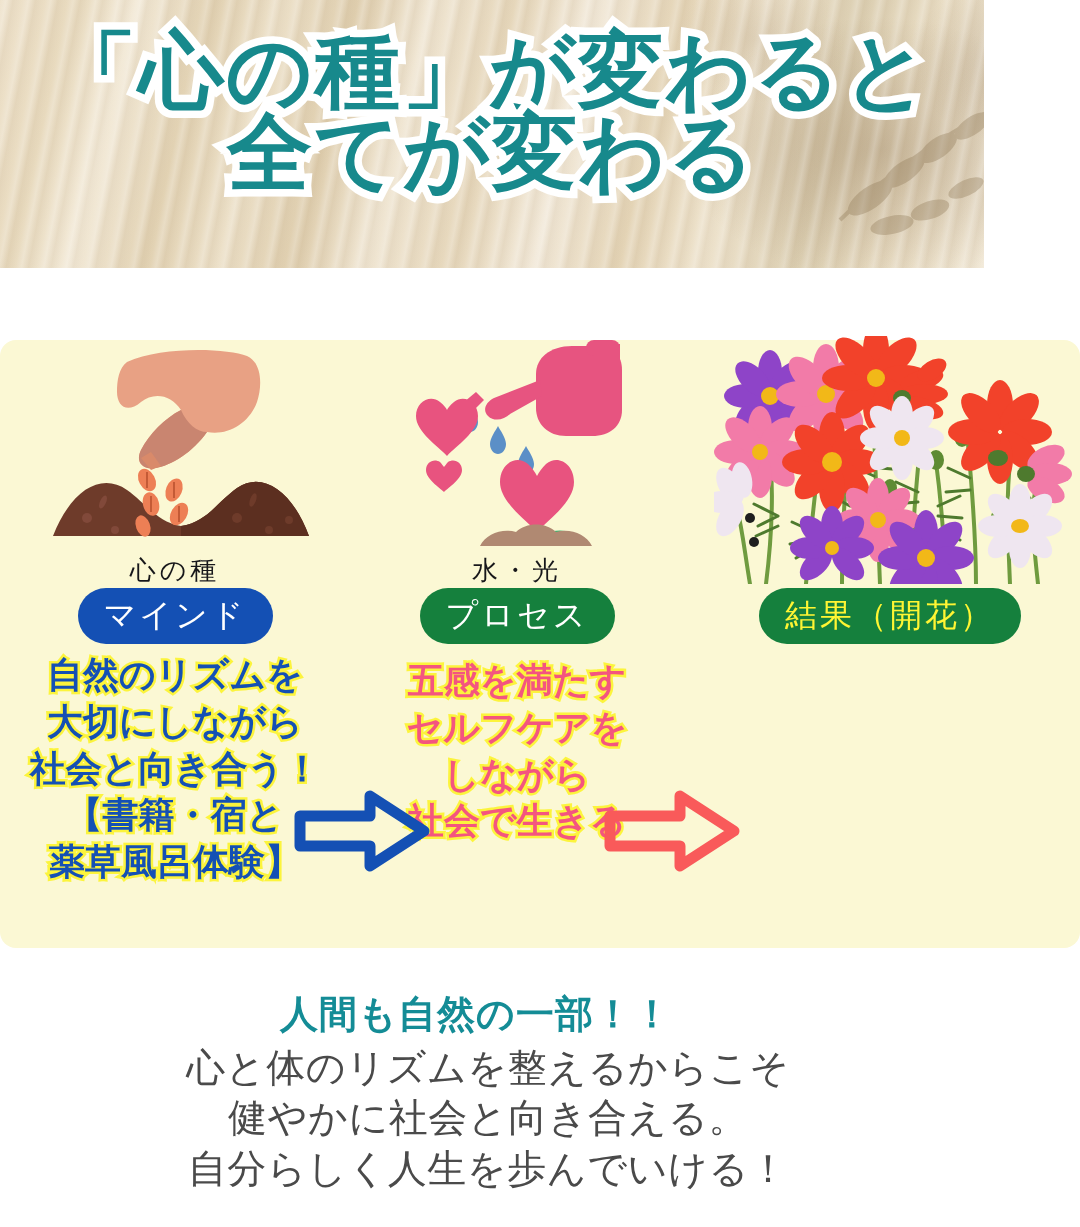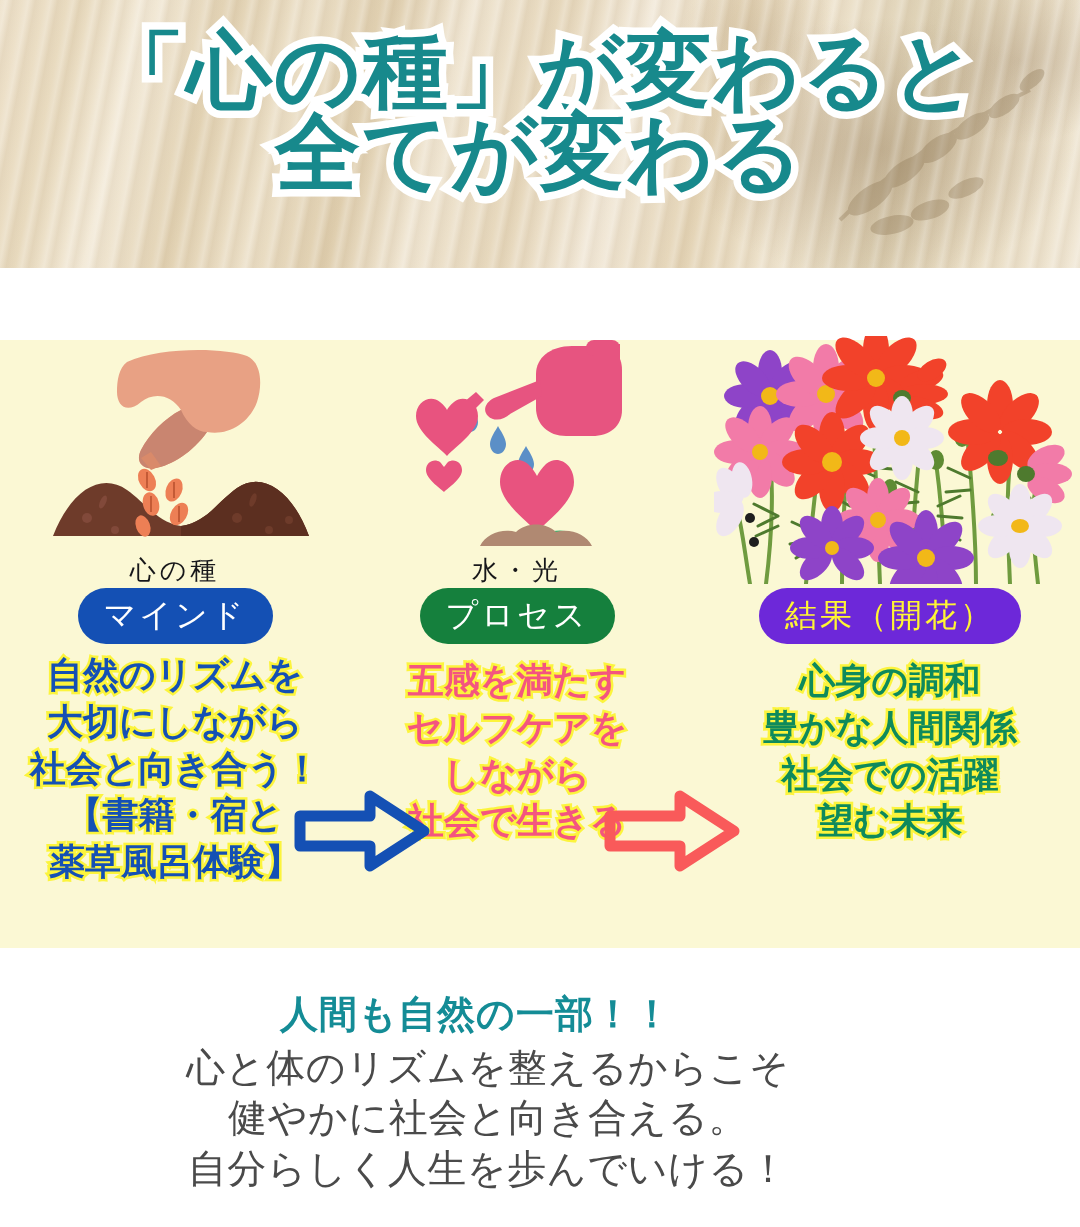--- a/index.html
+++ b/index.html
@@ -5,21 +5,21 @@
   html,body{margin:0;padding:0;}
   body{
     width:1080px;height:1227px;
     background:#ffffff;
     font-family:"Liberation Sans","DejaVu Sans",sans-serif;
     overflow:hidden;position:relative;
   }
 
   
   .header{
-    position:relative;width:1080px;height:268px;overflow:hidden;
+    position:relative;width:984px;height:268px;overflow:hidden;
     background:
       radial-gradient(ellipse 280px 190px at 880px 150px, rgba(150,125,92,.40), rgba(150,125,92,0) 70%),
       radial-gradient(ellipse 160px 120px at 1020px 60px, rgba(140,115,85,.30), rgba(140,115,85,0) 70%),
       radial-gradient(ellipse 120px 90px at 760px 40px, rgba(160,135,100,.22), rgba(160,135,100,0) 70%),
       linear-gradient(104deg,
         #efe3cd 0%, #e8dabe 7%, #f3ead8 13%, #e2d2b3 20%,
         #ece0c8 27%, #dfceae 34%, #f0e6d3 41%, #e6d7bb 49%,
         #f2e9d9 57%, #e4d4b6 65%, #eee3cd 73%, #dccfb2 82%,
         #e9ddc4 90%, #f1e8d6 100%);
   }
@@ -39,40 +39,41 @@
     -webkit-text-stroke:15px #ffffff;
     paint-order:stroke fill;
     text-shadow:0 0 1px #ffffff;
   }
   .header-title .ln{display:block;}
 
   
   .panel{
     position:absolute;left:0;top:340px;width:1080px;height:608px;
     background:#FBF8D4;
+    border-radius:16px;
   }
   .col{position:absolute;top:0;text-align:center;}
   .col-1{left:0;width:350px;}
   .col-2{left:352px;width:330px;}
   .col-3{left:700px;width:380px;}
 
   .art{position:relative;height:210px;}
   .caption{
     font-family:"Liberation Serif","DejaVu Serif",serif;
     font-size:26px;color:#17171a;letter-spacing:4px;
     margin-top:4px;height:34px;line-height:34px;
   }
   .pill{
     display:inline-block;border-radius:34px;
     padding:7px 26px 9px;font-size:32px;font-weight:normal;letter-spacing:3px;
     line-height:1.25;
   }
   .pill-mind{background:#1450B4;color:#ffffff;}
   .pill-process{background:#15803d;color:#ffffff;}
-  .pill-result{background:#6d28d9;color:#FFF533;}
+  .pill-result{background:#15803d;color:#FFF533;}
 
   .body-text{
     margin-top:14px;font-size:36px;font-weight:bold;line-height:1.30;
     letter-spacing:0px;
   }
   .body-text .ln{display:block;}
   .t-blue{color:#1450B4;-webkit-text-stroke:5px #FCF43C;paint-order:stroke fill;margin-top:8px;}
   .t-pink{color:#F4557F;-webkit-text-stroke:5px #FCF43C;paint-order:stroke fill;}
   .t-green{color:#0E8A5C;-webkit-text-stroke:5px #FCF43C;paint-order:stroke fill;}
 
@@ -442,26 +443,20 @@
               <ellipse cx="-22" cy="0" rx="20" ry="11"></ellipse>
                 <ellipse cx="-16" cy="-16" rx="11" ry="20" transform="rotate(-45 -16 -16)"></ellipse>
             </g>
             <ellipse cx="0" cy="0" rx="9" ry="7" fill="#F2B818"></ellipse>
           </g>
         </g>
       </svg>
     </div>
     <div class="caption"></div>
     <div class="pill pill-result">結果（開花）</div>
-    <div class="body-text t-green">
-      <span class="ln">心身の調和</span>
-      <span class="ln">豊かな人間関係</span>
-      <span class="ln">社会での活躍</span>
-      <span class="ln">望む未来</span>
-    </div>
   </div>
 
   <div class="arrow arrow-1">
     <svg width="140" height="86" viewBox="0 0 140 86">
       <path d="M8 28 L78 28 L78 8 L132 43 L78 78 L78 58 L8 58 Z" fill="none" stroke="#1450B4" stroke-width="11" stroke-linejoin="round"></path>
     </svg>
   </div>
   <div class="arrow arrow-2">
     <svg width="140" height="86" viewBox="0 0 140 86">
       <path d="M8 28 L78 28 L78 8 L132 43 L78 78 L78 58 L8 58 Z" fill="none" stroke="#F95A5A" stroke-width="11" stroke-linejoin="round"></path>

